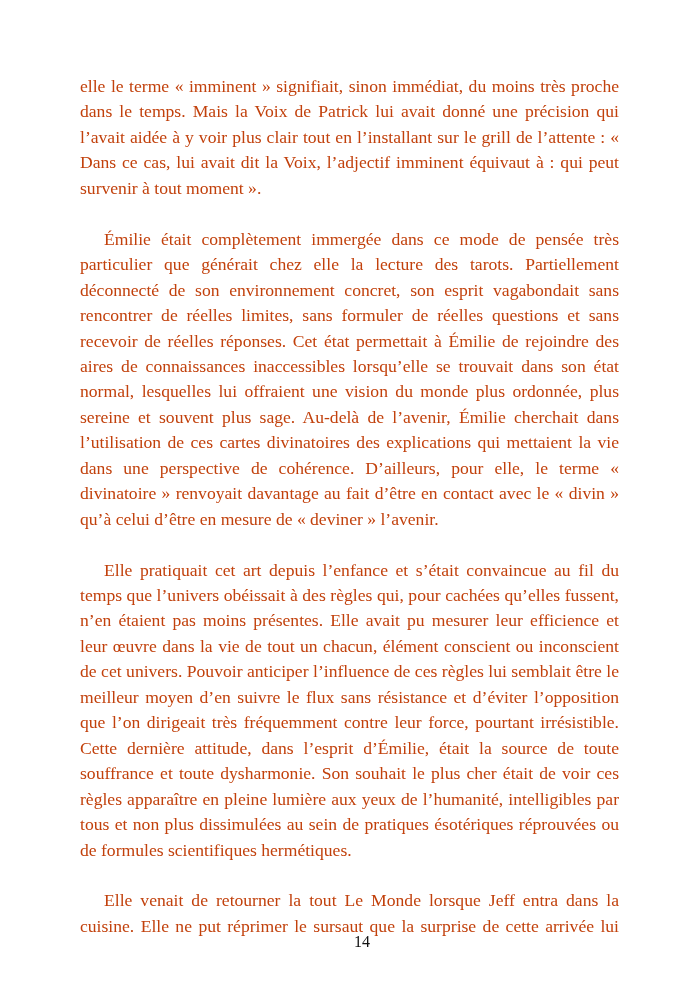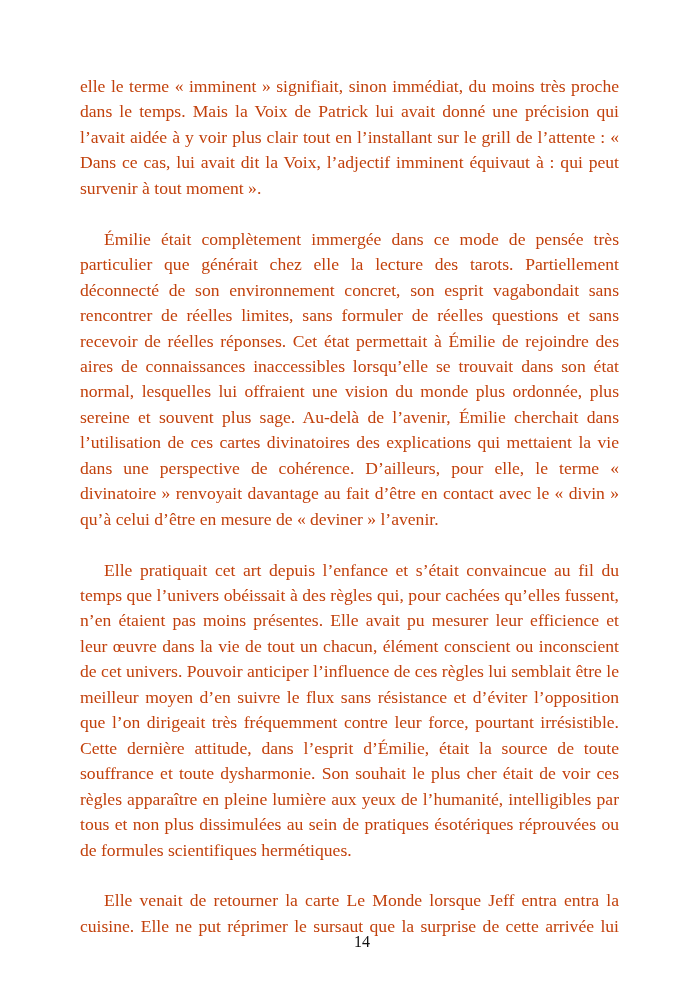--- a/index.html
+++ b/index.html
@@ -43,16 +43,16 @@
       color: #111111;
     }
   </style>
 </head>
 <body>
 
 <div class="page">
   <p class="para no-indent">elle le terme « imminent » signifiait, sinon immédiat, du moins très proche dans le temps. Mais la Voix de Patrick lui avait donné une précision qui l’avait aidée à y voir plus clair tout en l’installant sur le grill de l’attente : « Dans ce cas, lui avait dit la Voix, l’adjectif imminent équivaut à : qui peut survenir à tout moment ».</p>
   <p class="para">Émilie était complètement immergée dans ce mode de pensée très particulier que générait chez elle la lecture des tarots. Partiellement déconnecté de son environnement concret, son esprit vagabondait sans rencontrer de réelles limites, sans formuler de réelles questions et sans recevoir de réelles réponses. Cet état permettait à Émilie de rejoindre des aires de connaissances inaccessibles lorsqu’elle se trouvait dans son état normal, lesquelles lui offraient une vision du monde plus ordonnée, plus sereine et souvent plus sage. Au-delà de l’avenir, Émilie cherchait dans l’utilisation de ces cartes divinatoires des explications qui mettaient la vie dans une perspective de cohérence. D’ailleurs, pour elle, le terme « divinatoire » renvoyait davantage au fait d’être en contact avec le « divin » qu’à celui d’être en mesure de « deviner » l’avenir.</p>
   <p class="para">Elle pratiquait cet art depuis l’enfance et s’était convaincue au fil du temps que l’univers obéissait à des règles qui, pour cachées qu’elles fussent, n’en étaient pas moins présentes. Elle avait pu mesurer leur efficience et leur œuvre dans la vie de tout un chacun, élément conscient ou inconscient de cet univers. Pouvoir anticiper l’influence de ces règles lui semblait être le meilleur moyen d’en suivre le flux sans résistance et d’éviter l’opposition que l’on dirigeait très fréquemment contre leur force, pourtant irrésistible. Cette dernière attitude, dans l’esprit d’Émilie, était la source de toute souffrance et toute dysharmonie. Son souhait le plus cher était de voir ces règles apparaître en pleine lumière aux yeux de l’humanité, intelligibles par tous et non plus dissimulées au sein de pratiques ésotériques réprouvées ou de formules scientifiques hermétiques.</p>
-  <p class="para last-para" style="text-align-last: justify;">Elle venait de retourner la carte Le Monde lorsque Jeff entra entra la cuisine. Elle ne put réprimer le sursaut que la surprise de cette arrivée lui</p>
+  <p class="para last-para" style="text-align-last: justify;">Elle venait de retourner la tout Le Monde lorsque Jeff entra dans la cuisine. Elle ne put réprimer le sursaut que la surprise de cette arrivée lui</p>
 </div>
 
 <div class="page-number">14</div>
 
 </body></html>

